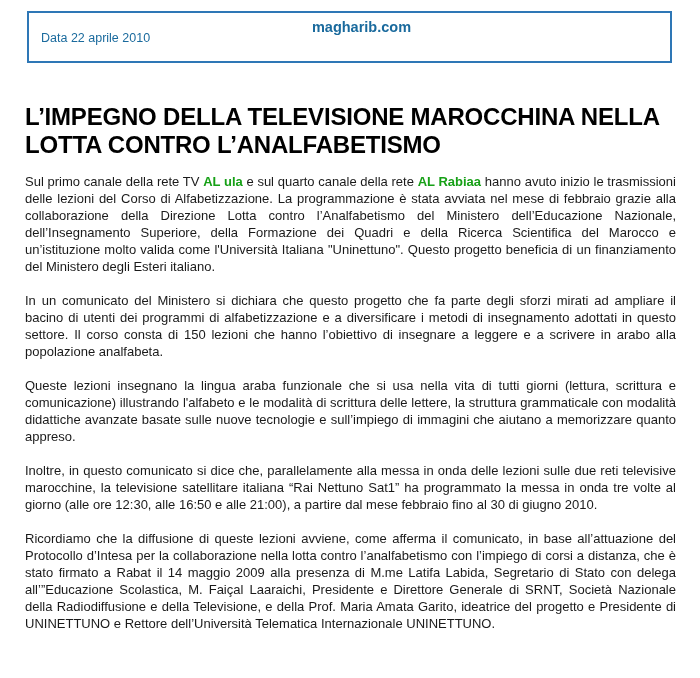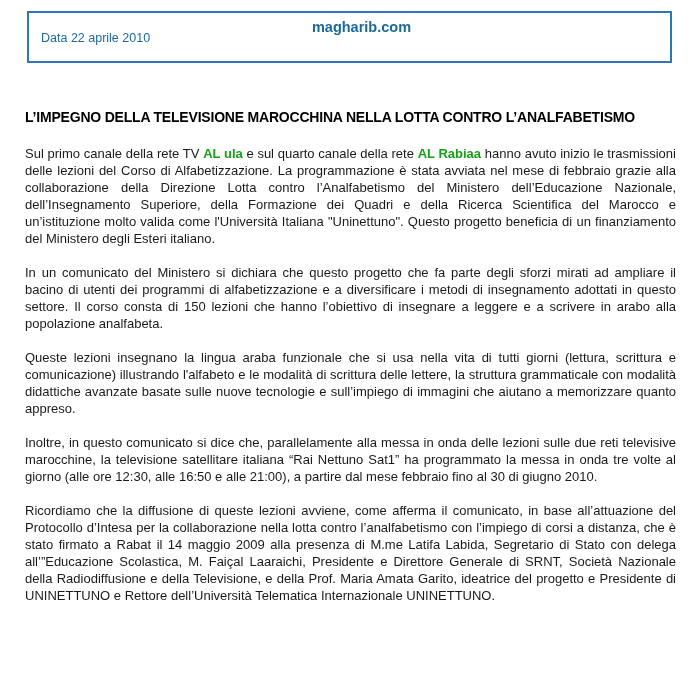--- a/index.html
+++ b/index.html
@@ -39,21 +39,21 @@
     text-align: center;
     font-size: 14.5px;
     font-weight: bold;
     color: var(--text-blue);
     padding-top: 6px;
     padding-left: 24px;
   }
   .article-title {
     margin: 40px 25px 0 25px;
     max-width: 650px;
-    font-size: 14px;
+    font-size: 24px;
     line-height: 28px;
     letter-spacing: -0.2px;
     font-weight: bold;
     color: #000000;
   }
   .article-body {
     margin: 14px 24px 0 25px;
   }
   .para {
     font-size: 13px;

